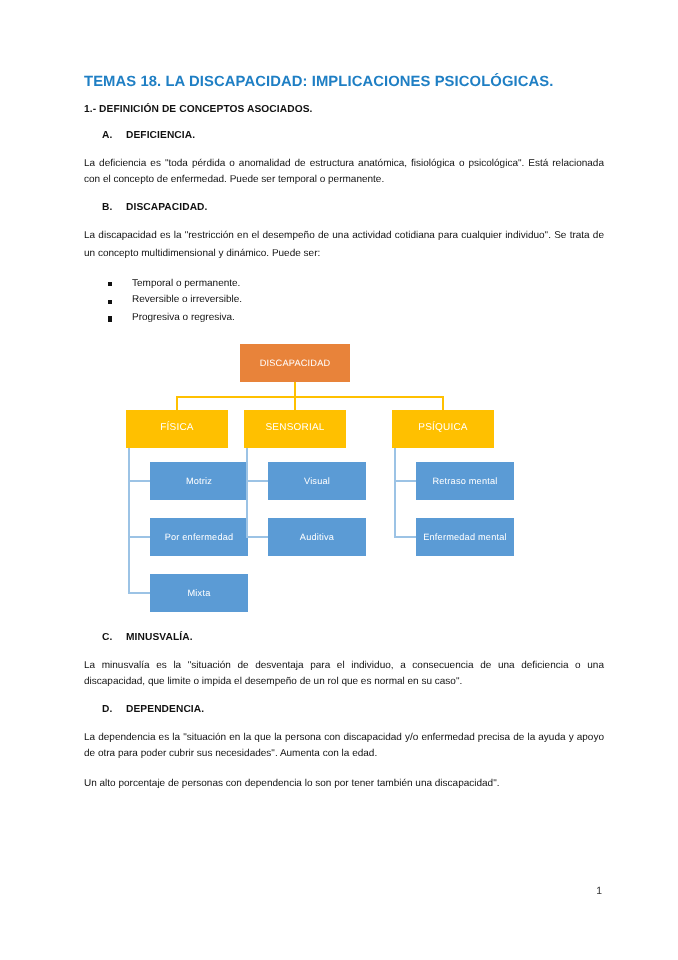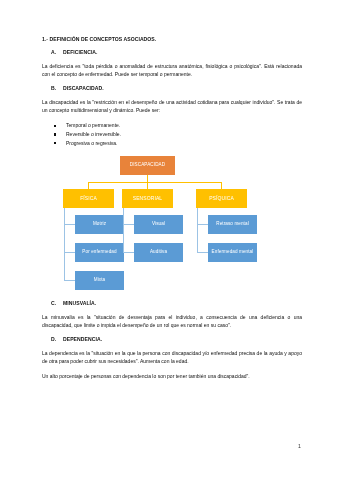--- a/index.html
+++ b/index.html
@@ -132,20 +132,21 @@
     font-size: 5.2px;
     color: #333;
   }
 </style>
 </head>
 <body>
 
 <div class="page">
   <div class="content">
 
+    <h1 class="doc-title">TEMAS 18. LA DISCAPACIDAD: IMPLICACIONES PSICOLÓGICAS.</h1>
 
     <div class="section-number">1.- DEFINICIÓN DE CONCEPTOS ASOCIADOS.</div>
 
     <div class="subsection">
       <span class="letter">A.</span><span>DEFICIENCIA.</span>
     </div>
     <p class="body-text">La deficiencia es "toda pérdida o anomalidad de estructura anatómica, fisiológica o psicológica". Está relacionada con el concepto de enfermedad. Puede ser temporal o permanente.</p>
 
     <div class="subsection">
       <span class="letter">B.</span><span>DISCAPACIDAD.</span>

